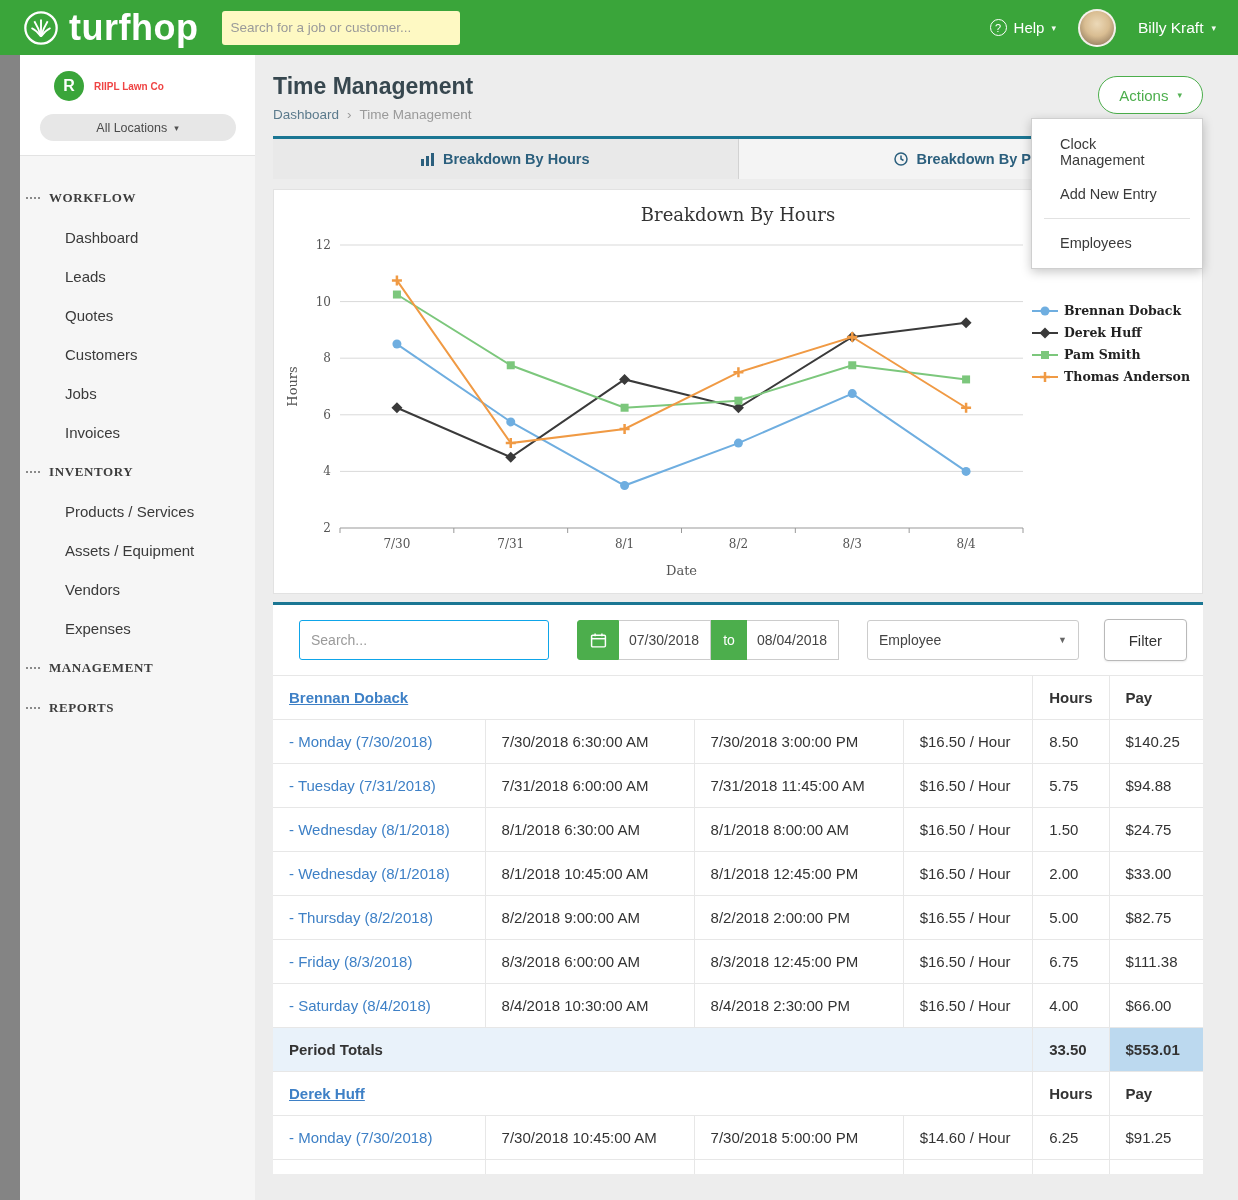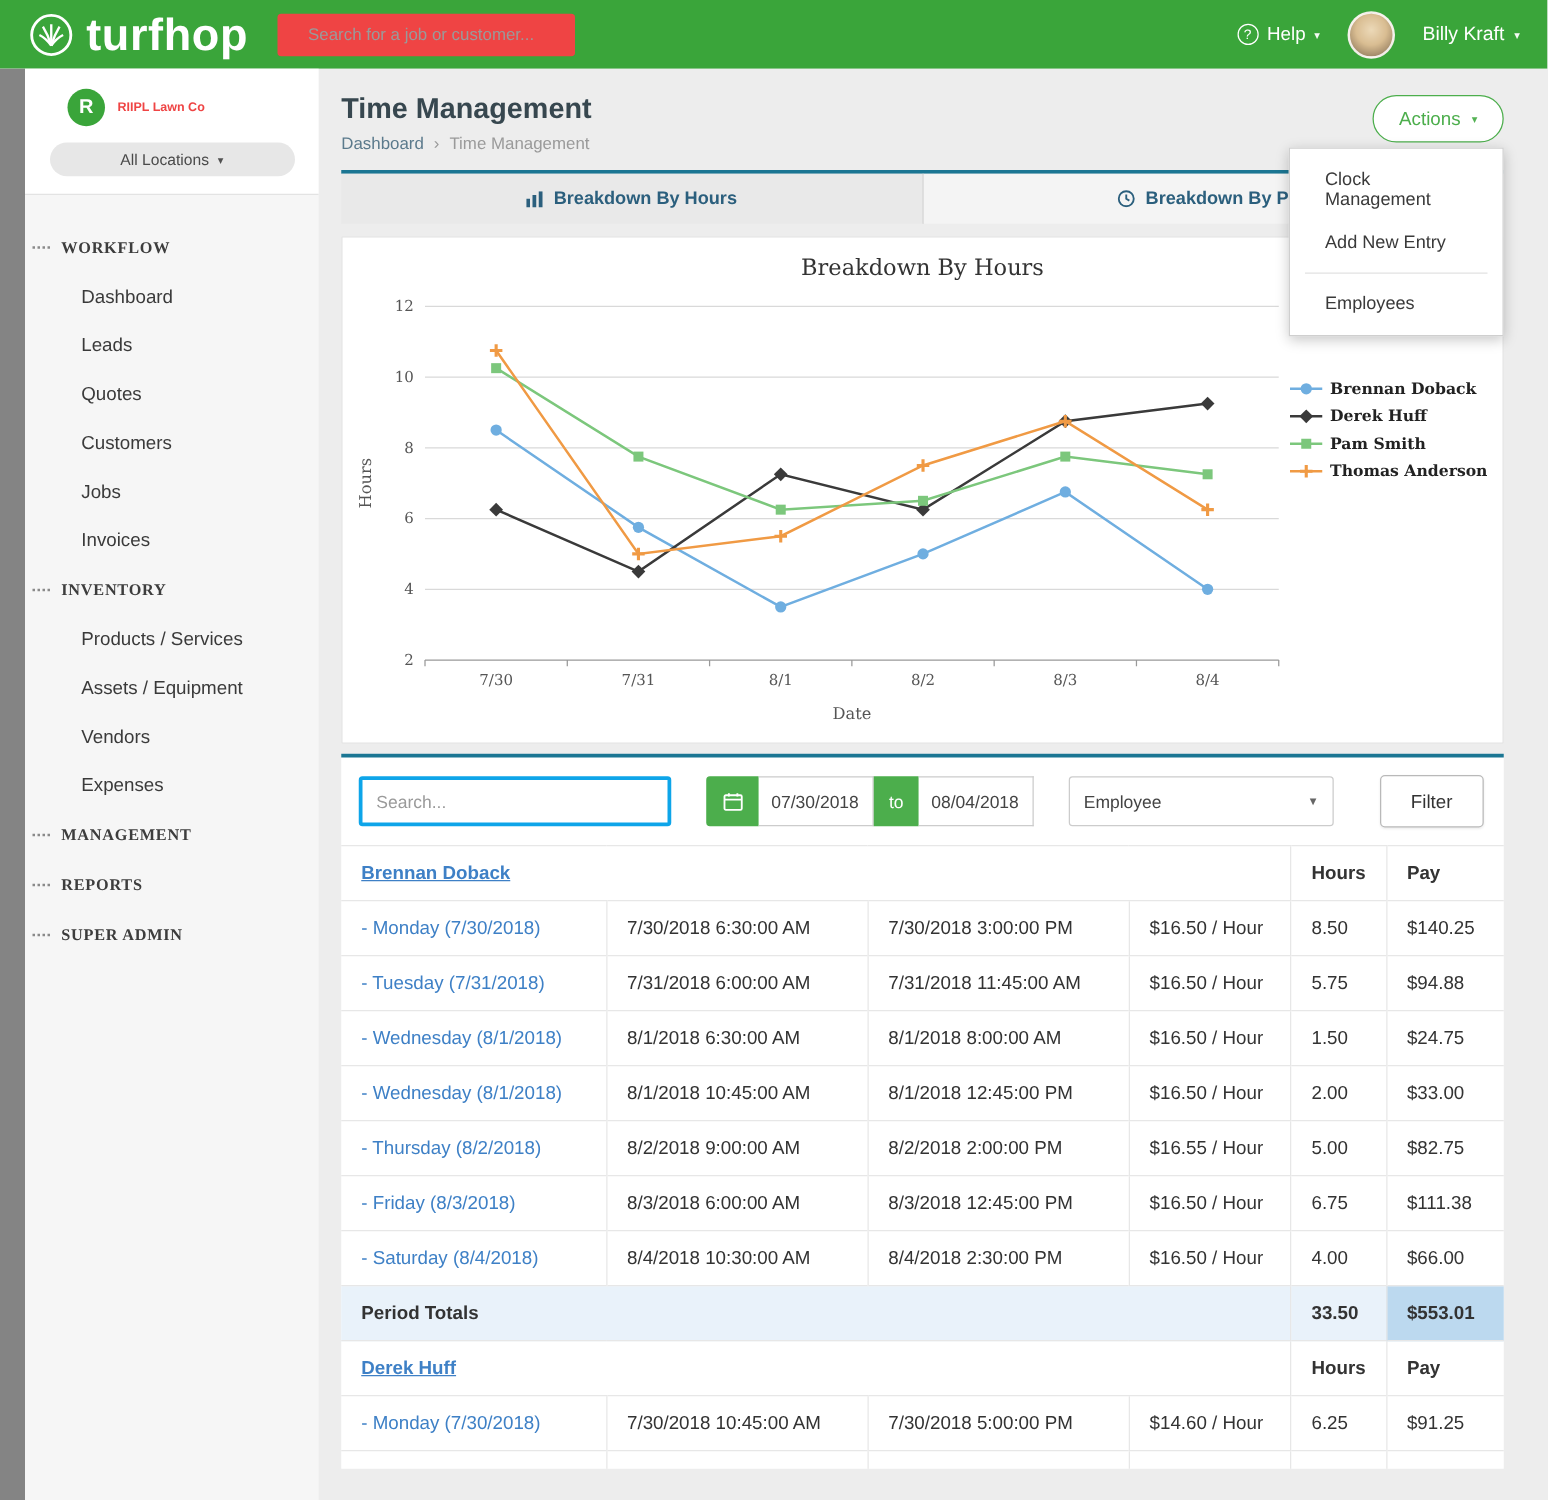--- a/index.html
+++ b/index.html
@@ -5,21 +5,21 @@
   * { box-sizing: border-box; margin: 0; padding: 0; }
   html,body { width:1238px; height:1200px; overflow:hidden;
     font-family:"Liberation Sans", sans-serif; background:#ededed; color:#333; }
 
   
   .topbar { height:55px; background:#3aa53a; display:flex; align-items:center;
     padding:0 22px; gap:24px; }
   .brand { display:flex; align-items:center; gap:9px; cursor:pointer; }
   .brand-text { color:#fff; font-size:36px; font-weight:700; letter-spacing:.5px; }
   .top-search { width:238px; height:34px; border:none; border-radius:3px;
-    padding:0 24px; font-size:13.5px; color:#333; background:#ef4444; outline:none; }
+    padding:0 8px; font-size:13.5px; color:#333; background:#fef9c3; outline:none; }
   .top-search::placeholder { color:#9a9a9a; }
   .top-right { margin-left:auto; display:flex; align-items:center; gap:22px; color:#fff; }
   .help { display:flex; align-items:center; gap:7px; font-size:15px; cursor:pointer; }
   .help-q { width:17px; height:17px; border:1.5px solid #fff; border-radius:50%;
     font-size:11px; display:flex; align-items:center; justify-content:center; }
   .chev { font-size:9px; opacity:.95; }
   .avatar { width:38px; height:38px; border-radius:50%;
     border:2px solid rgba(255,255,255,.85);
     background:radial-gradient(circle at 50% 38%, #ecd9b8 0%, #d9bd92 45%, #8d765a 90%); cursor:pointer; }
   .user { display:flex; align-items:center; gap:8px; font-size:15.5px; cursor:pointer; }
@@ -71,22 +71,22 @@
   .chart-title { text-align:center; font-family:"DejaVu Serif", serif; font-size:18px;
     color:#333; margin-bottom:8px; }
   .chart-flex { display:flex; }
   .legend { width:162px; margin-top:70px; display:flex; flex-direction:column; gap:7px; }
   .legend-item { display:flex; align-items:center; gap:6px;
     font-family:"DejaVu Serif", serif; font-size:12.5px; font-weight:700; color:#222; cursor:pointer; }
 
   
   .card2 { margin-top:8px; background:#fff; border-top:3px solid #1b7693; }
   .filter-row { display:flex; align-items:center; padding:14px; }
-  .f-search { width:250px; height:40px; border:3px solid #0ea5e9; border-radius:3px;
-    padding:0 11px; font-size:14px; outline:none; font-family:inherit; }
+  .f-search { width:250px; height:40px; border:1px solid #0ea5e9; border-radius:3px;
+    padding:0 11px; font-size:14px; outline:none; font-family:inherit;margin-left:12px; }
   .f-search::placeholder { color:#9a9a9a; }
   .date-group { display:flex; margin-left:28px; height:40px; }
   .cal-btn { width:42px; background:#4cae4c; border:1px solid #4cae4c;
     border-radius:3px 0 0 3px; display:flex; align-items:center; justify-content:center; cursor:pointer; }
   .date-input { width:92px; border:1px solid #ccc; border-left:none; padding:0 10px;
     font-size:14px; color:#444; outline:none; font-family:inherit; }
   .to-badge { width:36px; background:#4cae4c; color:#fff; font-size:14px;
     display:flex; align-items:center; justify-content:center; }
   .emp-select { margin-left:28px; width:212px; height:40px; border:1px solid #ccc;
     border-radius:3px; display:flex; align-items:center; justify-content:space-between;
@@ -173,24 +173,20 @@
         <a class="nav-item">Vendors</a>
         <a class="nav-item">Expenses</a>
 
         <div class="nav-section">
           <span class="dashes"></span>
           <span>MANAGEMENT</span>
         </div>
         <div class="nav-section">
           <span class="dashes"></span>
           <span>REPORTS</span>
-        </div>
-        <div class="nav-section">
-          <span class="dashes"></span>
-          <span>SUPER ADMIN</span>
         </div>
       </nav>
     </div>
   </aside>
 
   <main class="main">
     <div class="page-head">
       <h1 class="page-title">Time Management</h1>
       <div class="breadcrumb">
         <a>Dashboard</a>

